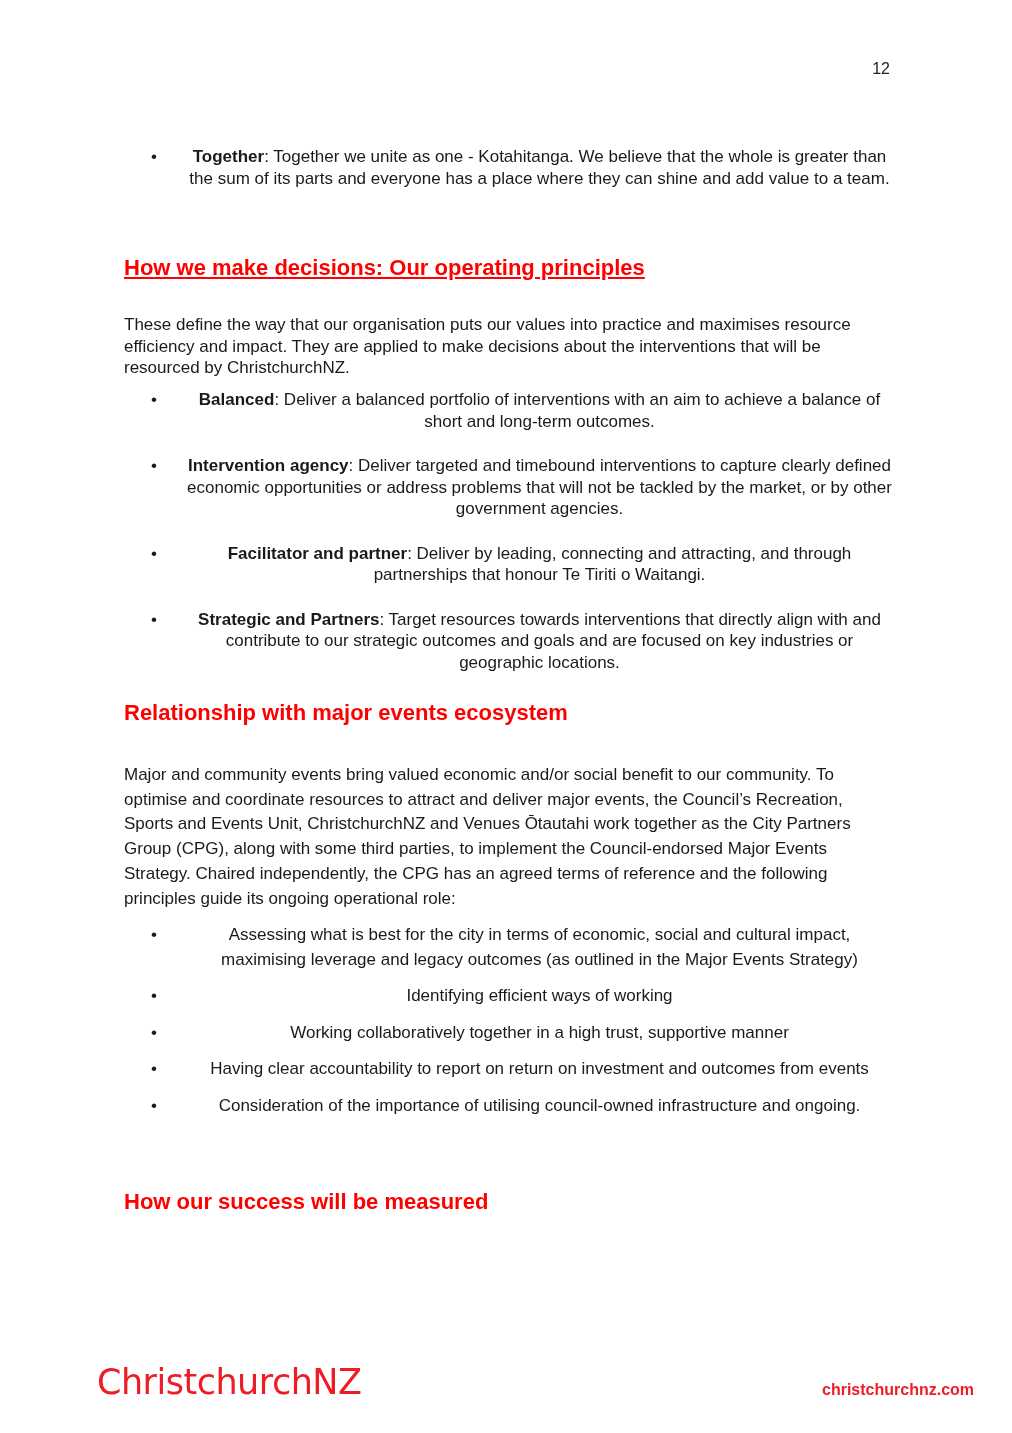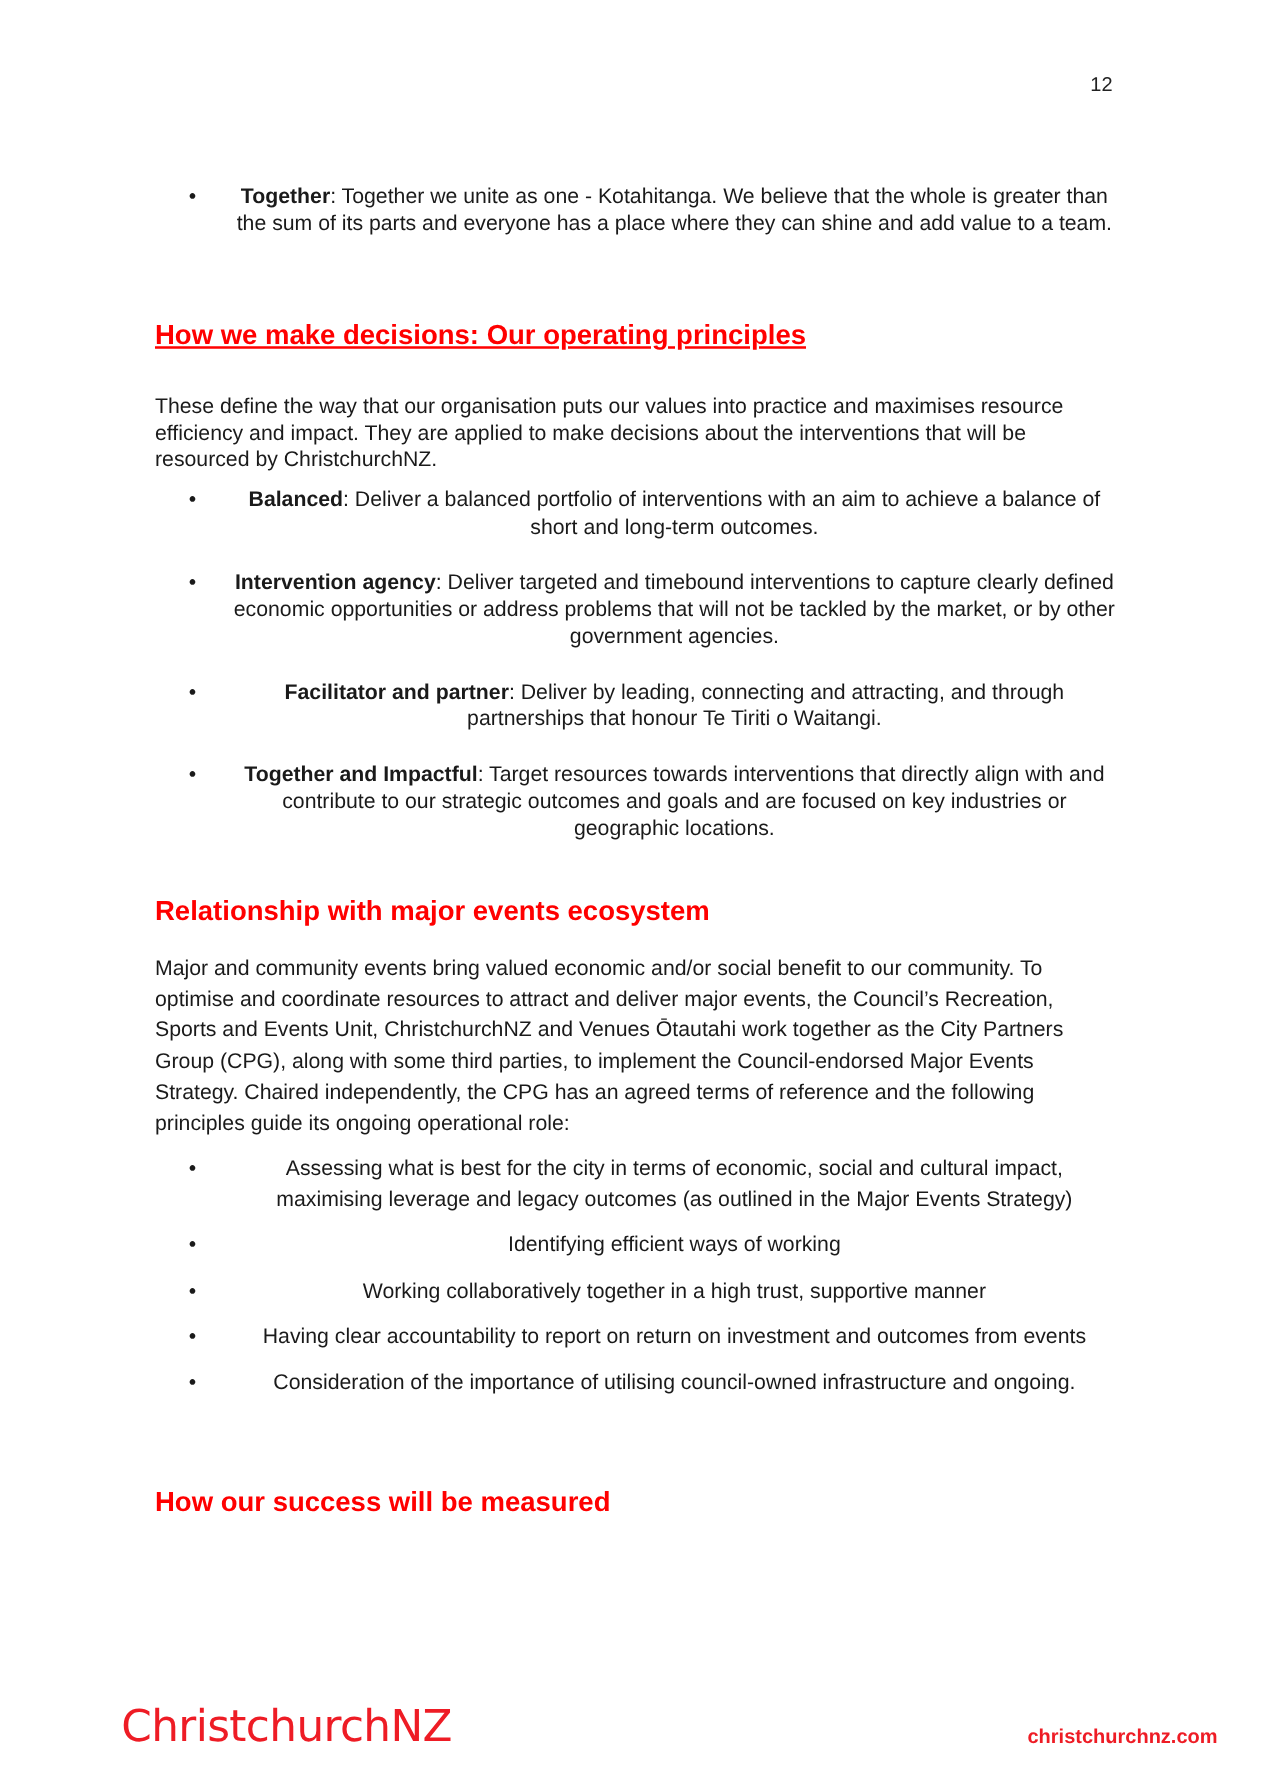--- a/index.html
+++ b/index.html
@@ -31,24 +31,24 @@
   </ul>
 
   <h2 style="top:255px;text-decoration:underline;">How we make decisions: Our operating principles</h2>
 
   <p class="body" style="top:302px; line-height:21.5px;margin-top:12px;">These define the way that our organisation puts our values into practice and maximises resource efficiency and impact. They are applied to make decisions about the interventions that will be resourced by ChristchurchNZ.</p>
 
   <ul class="bullet-list block" style="top:389px;">
     <li class="bullet-item" style="margin-bottom:23px;"><span class="bold">Balanced</span><span>: Deliver a balanced portfolio of interventions with an aim to achieve a balance of short and long-term outcomes.</span></li>
     <li class="bullet-item" style="margin-bottom:23px;"><span class="bold">Intervention agency</span><span>: Deliver targeted and timebound interventions to capture clearly defined economic opportunities or address problems that will not be tackled by the market, or by other government agencies.</span></li>
     <li class="bullet-item" style="margin-bottom:23px;"><span class="bold">Facilitator and partner</span><span>: Deliver by leading, connecting and attracting, and through partnerships that honour Te Tiriti o Waitangi.</span></li>
-    <li class="bullet-item"><span class="bold">Together and Impactful</span><span>: Target resources towards interventions that directly align with and contribute to our strategic outcomes and goals and are focused on key industries or geographic locations.</span></li>
+    <li class="bullet-item"><span class="bold">Strategic and Partners</span><span>: Target resources towards interventions that directly align with and contribute to our strategic outcomes and goals and are focused on key industries or geographic locations.</span></li>
   </ul>
 
-  <h2 style="top:716px;">Relationship with major events ecosystem</h2>
+  <h2 style="top:700px;">Relationship with major events ecosystem</h2>
 
   <p class="body" style="top:763px; line-height:24.7px;">Major and community events bring valued economic and/or social benefit to our community. To optimise and coordinate resources to attract and deliver major events, the Council’s Recreation, Sports and Events Unit, ChristchurchNZ and Venues Ōtautahi work together as the City Partners Group (CPG), along with some third parties, to implement the Council-endorsed Major Events Strategy. Chaired independently, the CPG has an agreed terms of reference and the following principles guide its ongoing operational role:</p>
 
   <ul class="bullet-list block" style="top:923px;">
     <li class="bullet-item" style="line-height:24.5px; margin-bottom:12px;">Assessing what is best for the city in terms of economic, social and cultural impact, maximising leverage and legacy outcomes (as outlined in the Major Events Strategy)</li>
     <li class="bullet-item" style="line-height:24.5px; margin-bottom:12px;">Identifying efficient ways of working</li>
     <li class="bullet-item" style="line-height:24.5px; margin-bottom:12px;">Working collaboratively together in a high trust, supportive manner</li>
     <li class="bullet-item" style="line-height:24.5px; margin-bottom:12px;">Having clear accountability to report on return on investment and outcomes from events</li>
     <li class="bullet-item" style="line-height:24.5px;">Consideration of the importance of utilising council-owned infrastructure and ongoing.</li>
   </ul>

